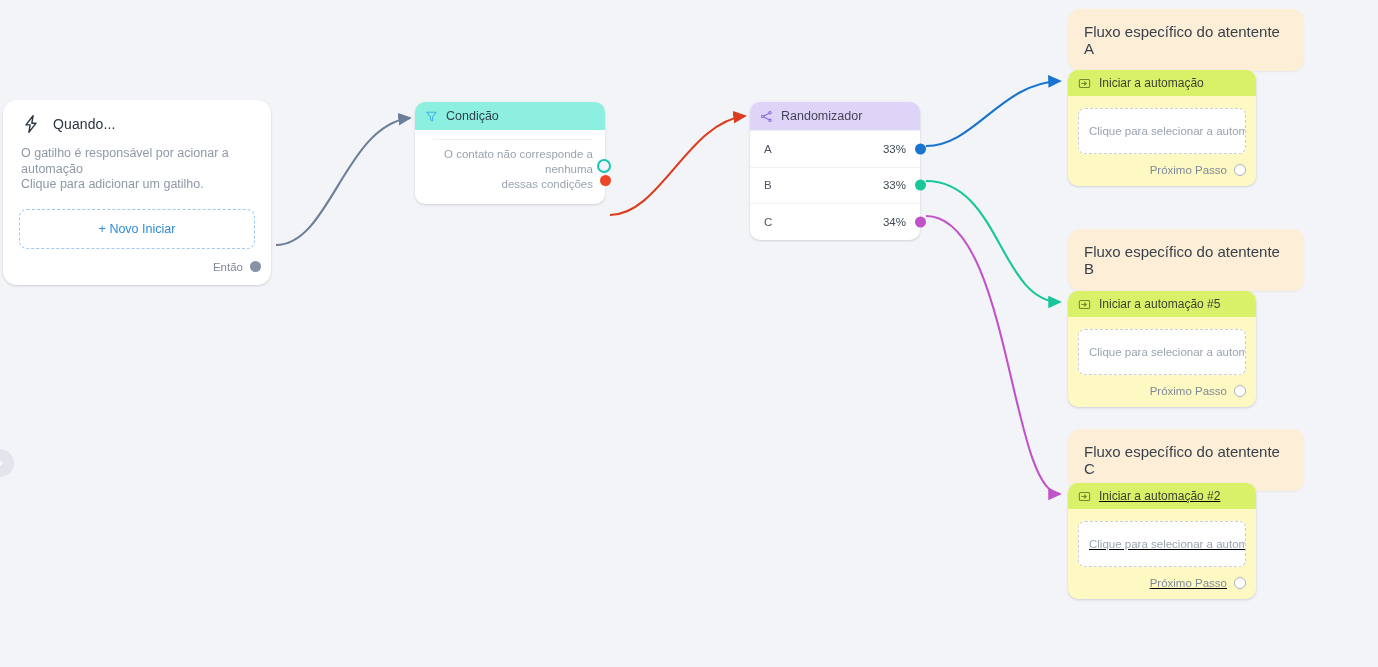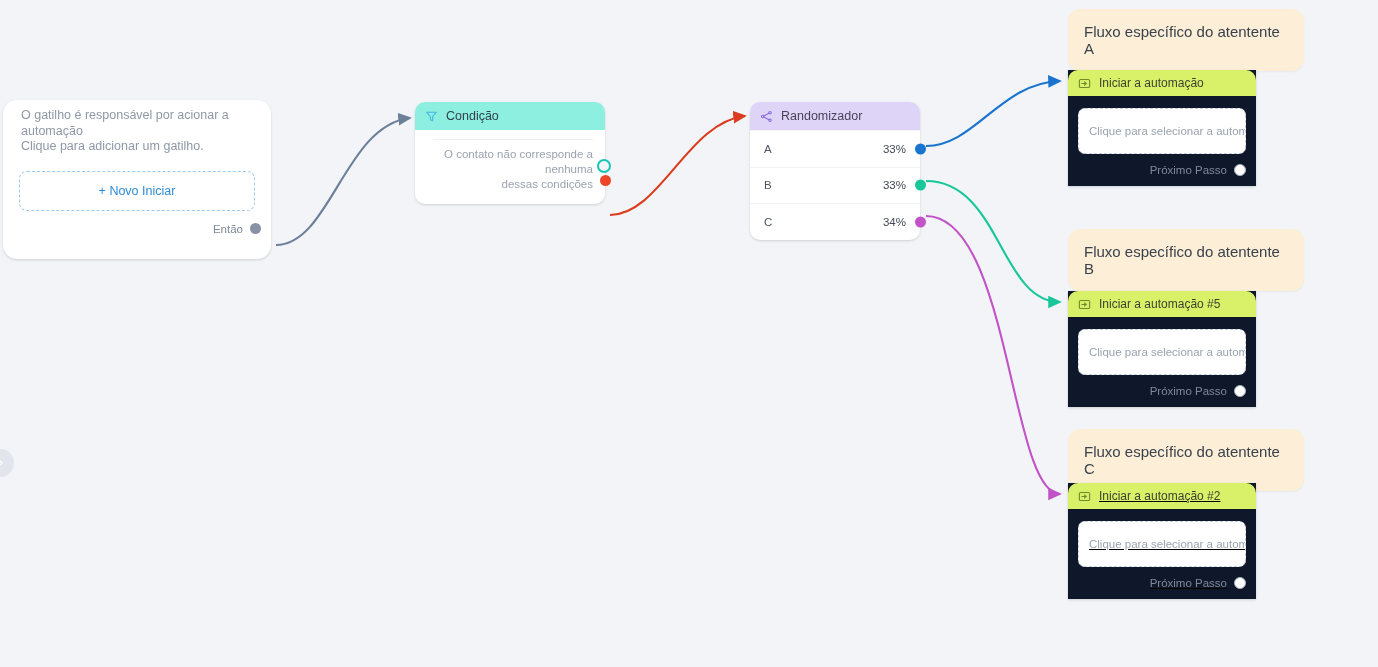--- a/index.html
+++ b/index.html
@@ -75,21 +75,21 @@
     text-align: center;
     padding: 12px 0;
     background: #fff;
     cursor: pointer;
   }
   .trigger-foot {
     display: flex;
     align-items: center;
     justify-content: flex-end;
     gap: 7px;
-    padding: 12px 10px 24px 18px;
+    padding: 12px 10px 12px 18px;
     font-size: 11.5px;
     color: #7f8a99;
   }
   .port-dot {
     width: 11px;
     height: 11px;
     border-radius: 50%;
     display: inline-block;
     flex: none;
   }
@@ -203,22 +203,22 @@
     padding: 14px 16px;
     width: 204px;
     font-size: 15px;
     color: #39414d;
     box-shadow: 0 1px 2px rgba(16,24,40,0.05);
     z-index: 2;
   }
   .autocard {
     position: absolute;
     width: 188px;
-    background: #0f172a;
-    border-radius: 0;
+    background: #fef9c3;
+    border-radius: 10px;
     box-shadow: 0 1px 3px rgba(16,24,40,0.10), 0 1px 2px rgba(16,24,40,0.06);
     z-index: 3;
     overflow: visible;
   }
   .auto-head {
     background: #d9f169;
     border-radius: 10px 10px 0 0;
     display: flex;
     align-items: center;
     gap: 8px;
@@ -313,20 +313,28 @@
 
   <div id="panel-handle">
     <span class="icon">
       <svg width="12" height="12" viewBox="0 0 24 24" fill="none" stroke="#ffffff" stroke-width="2.4" stroke-linecap="round" stroke-linejoin="round">
         <polyline points="9 5 16 12 9 19"></polyline>
       </svg>
     </span>
   </div>
 
   <div class="node" id="node-trigger">
+    <div class="trigger-head">
+      <span class="icon">
+        <svg width="20" height="20" viewBox="0 0 24 24" fill="none" stroke="#2b3440" stroke-width="1.7" stroke-linecap="round" stroke-linejoin="round">
+          <path d="M14.5 2 L6 13 h5 l-1.5 9 L18 11 h-5 z"></path>
+        </svg>
+      </span>
+      <span class="trigger-title">Quando...</span>
+    </div>
     <div class="trigger-desc">
       <div>O gatilho é responsável por acionar a automação</div>
       <div>Clique para adicionar um gatilho.</div>
     </div>
     <div class="trigger-btn">+ Novo Iniciar</div>
     <div class="trigger-foot">
       <span>Então</span>
       <span class="port-dot" style="background:#8792a6"></span>
     </div>
   </div>

